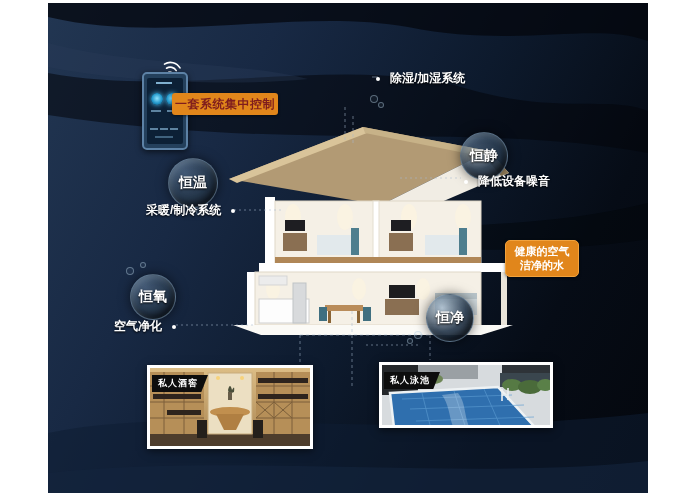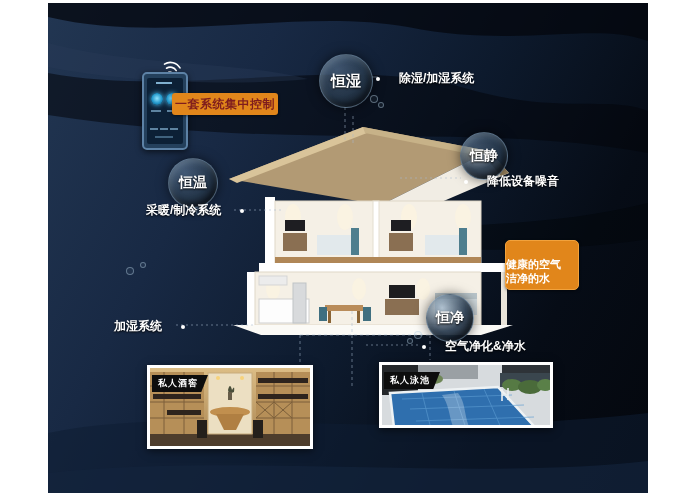--- a/index.html
+++ b/index.html
@@ -13,31 +13,31 @@
   
   .bubble{position:absolute;border-radius:50%;color:#fff;font-weight:bold;
         display:flex;align-items:center;justify-content:center;
         background:radial-gradient(circle at 33% 28%,rgba(130,160,190,.40),rgba(40,58,78,.92) 52%,rgba(8,14,22,.96) 100%);
         border:1px solid rgba(160,190,215,.40);
         box-shadow:inset 2px 3px 6px rgba(200,225,245,.28),inset -2px -3px 6px rgba(0,0,0,.55),0 0 12px rgba(0,0,0,.55);
         text-shadow:0 1px 2px #000;}
   .ring{position:absolute;border-radius:50%;border:1px solid rgba(180,205,225,.45);background:rgba(150,180,210,.06);}
 
   
-  .feature{position:absolute;display:flex;align-items:center;gap:19px;color:#fff;font-size:12px;
+  .feature{position:absolute;display:flex;align-items:center;gap:10px;color:#fff;font-size:12px;
         font-weight:bold;text-shadow:0 1px 2px #000;white-space:nowrap;}
   .dot{width:4px;height:4px;border-radius:50%;background:#fff;flex:0 0 auto;}
 
   
   .tag-control{position:absolute;left:124px;top:90px;width:106px;height:22px;background:#e1861b;
         border-radius:3px;color:#7f1d1d;font-size:12px;font-weight:bold;display:flex;align-items:center;
         justify-content:center;letter-spacing:.5px;box-shadow:0 1px 3px rgba(0,0,0,.5);}
-  .highlight-box{position:absolute;left:457px;top:237px;width:72px;padding:16px 0 4px;background:#e1861b;
+  .highlight-box{position:absolute;left:457px;top:237px;width:72px;padding:3px 0 4px;background:#e1861b;
         border:1px solid #f2a23c;border-radius:5px;color:#fff;font-size:11px;font-weight:bold;
-        text-align:left;line-height:14px;box-shadow:0 1px 3px rgba(0,0,0,.5);}
+        text-align:center;line-height:14px;box-shadow:0 1px 3px rgba(0,0,0,.5);}
 
   
   .phone{position:absolute;left:94px;top:69px;width:42px;height:74px;background:#24405c;
         border:2px solid #5d82a6;border-radius:5px;box-shadow:0 2px 6px rgba(0,0,0,.6);}
   .phone .screen{position:absolute;left:3px;top:4px;right:3px;bottom:4px;background:#0c2036;border-radius:2px;}
   .phone .bar{position:absolute;left:9px;top:4px;width:16px;height:2px;background:#7fb0d0;}
   .phone .dial{position:absolute;top:15px;width:12px;height:12px;border-radius:50%;
         background:radial-gradient(circle at 50% 45%,#8fe3ff,#2196c9 55%,#12405e 100%);
         box-shadow:0 0 5px #4fc3f7;}
   .phone .d1{left:4px;} .phone .d2{left:19px;}
@@ -161,23 +161,23 @@
       <div class="mini" style="left:20px;top:32px;width:10px;"></div>
       <div class="mini" style="left:3px;top:50px;width:8px;"></div>
       <div class="mini" style="left:13px;top:50px;width:8px;"></div>
       <div class="mini" style="left:23px;top:50px;width:8px;"></div>
       <div class="mini" style="left:8px;top:58px;width:18px;background:#3f627e;"></div>
     </div>
   </div>
 
   <div class="tag-control">一套系统集中控制</div>
 
-  <div class="bubble" style="left:271px;top:51px;width:52px;height:52px;font-size:15px;">恒湿</div>
   <div class="bubble" style="left:120px;top:155px;width:48px;height:48px;font-size:14px;">恒温</div>
   <div class="bubble" style="left:412px;top:129px;width:46px;height:46px;font-size:14px;">恒静</div>
+  <div class="bubble" style="left:82px;top:271px;width:44px;height:44px;font-size:14px;">恒氧</div>
   <div class="bubble" style="left:378px;top:291px;width:46px;height:46px;font-size:14px;">恒净</div>
 
   <div class="ring" style="left:322px;top:92px;width:6px;height:6px;"></div>
   <div class="ring" style="left:330px;top:99px;width:4px;height:4px;"></div>
   <div class="ring" style="left:148px;top:205px;width:5px;height:5px;"></div>
   <div class="ring" style="left:78px;top:264px;width:6px;height:6px;"></div>
   <div class="ring" style="left:92px;top:259px;width:4px;height:4px;"></div>
   <div class="ring" style="left:366px;top:328px;width:6px;height:6px;"></div>
   <div class="ring" style="left:359px;top:335px;width:4px;height:4px;"></div>
 
@@ -187,26 +187,22 @@
   </div>
   <div class="feature" style="left:416px;top:170px;">
     <span class="dot"></span>
     <span>降低设备噪音</span>
   </div>
   <div class="feature" style="left:98px;top:199px;">
     <span>采暖/制冷系统</span>
     <span class="dot"></span>
   </div>
   <div class="feature" style="left:66px;top:315px;">
-    <span>加湿系统</span>
+    <span>空气净化</span>
     <span class="dot"></span>
-  </div>
-  <div class="feature" style="left:374px;top:335px;">
-    <span class="dot"></span>
-    <span>空气净化&amp;净水</span>
   </div>
 
   <div class="highlight-box">
     <div>健康的空气</div>
     <div>洁净的水</div>
   </div>
 
   <div class="card" style="left:99px;top:362px;">
     <div class="photo" style="width:160px;height:78px;">
       <svg width="160" height="78" viewBox="0 0 160 78">

